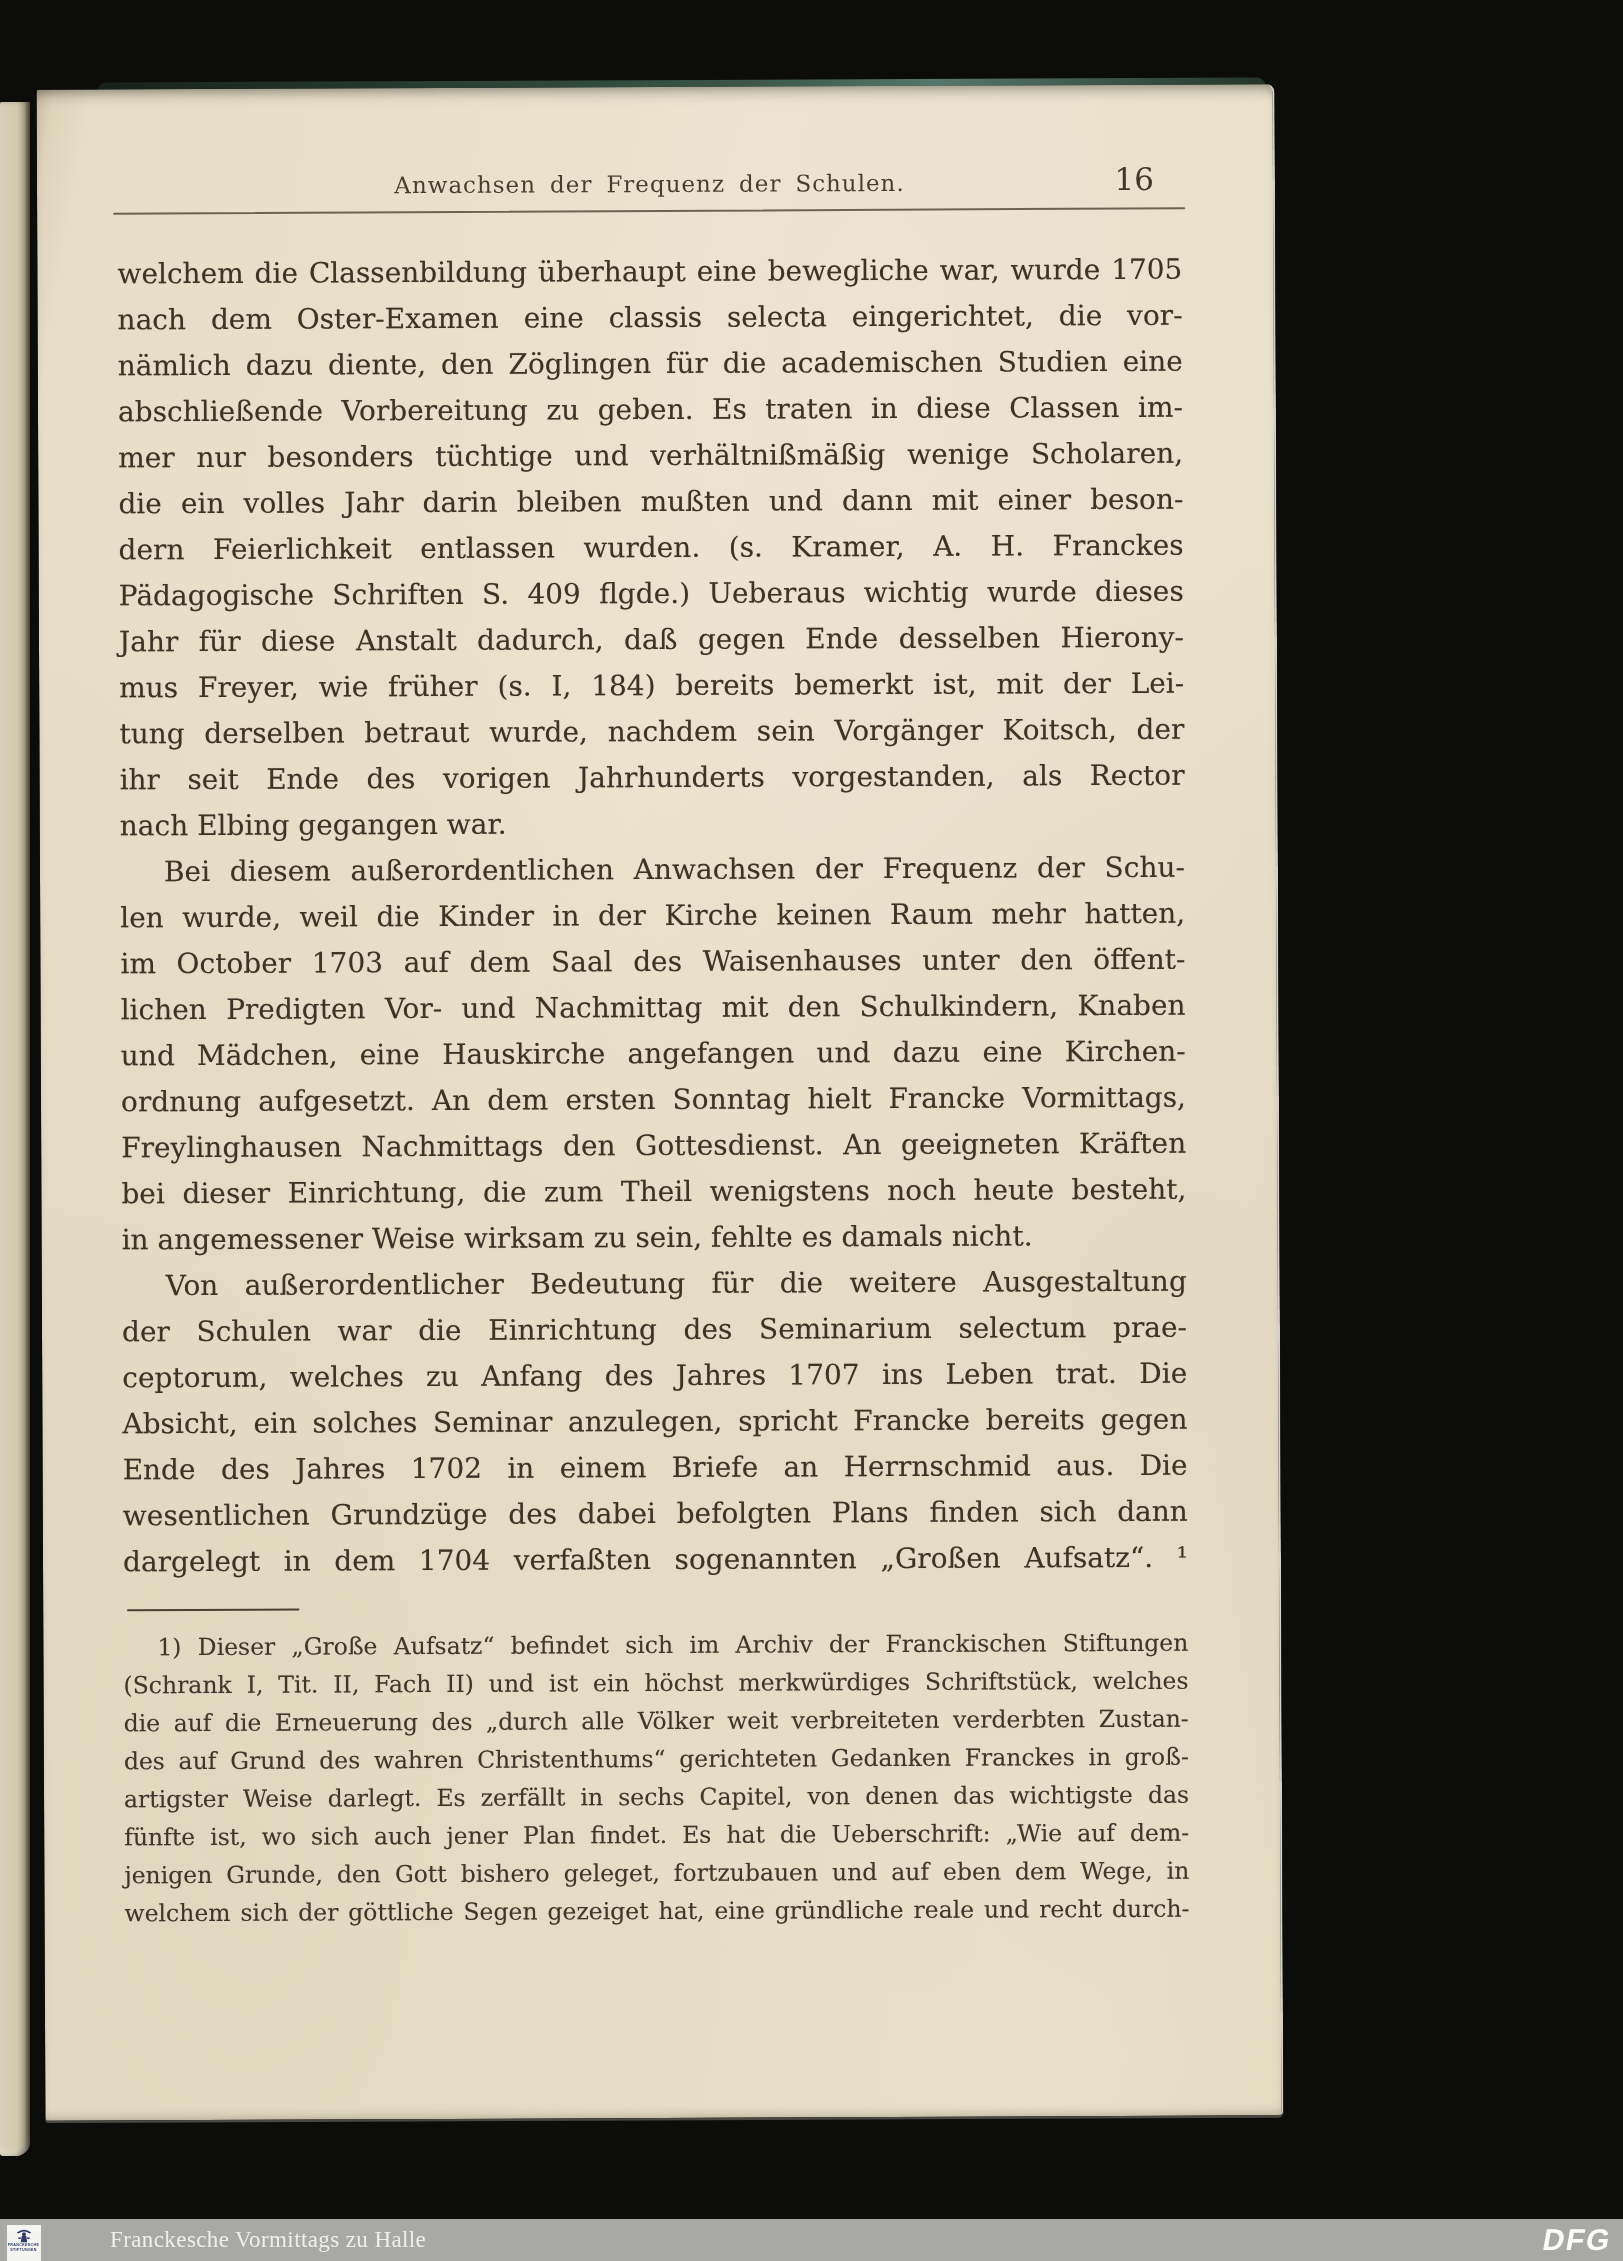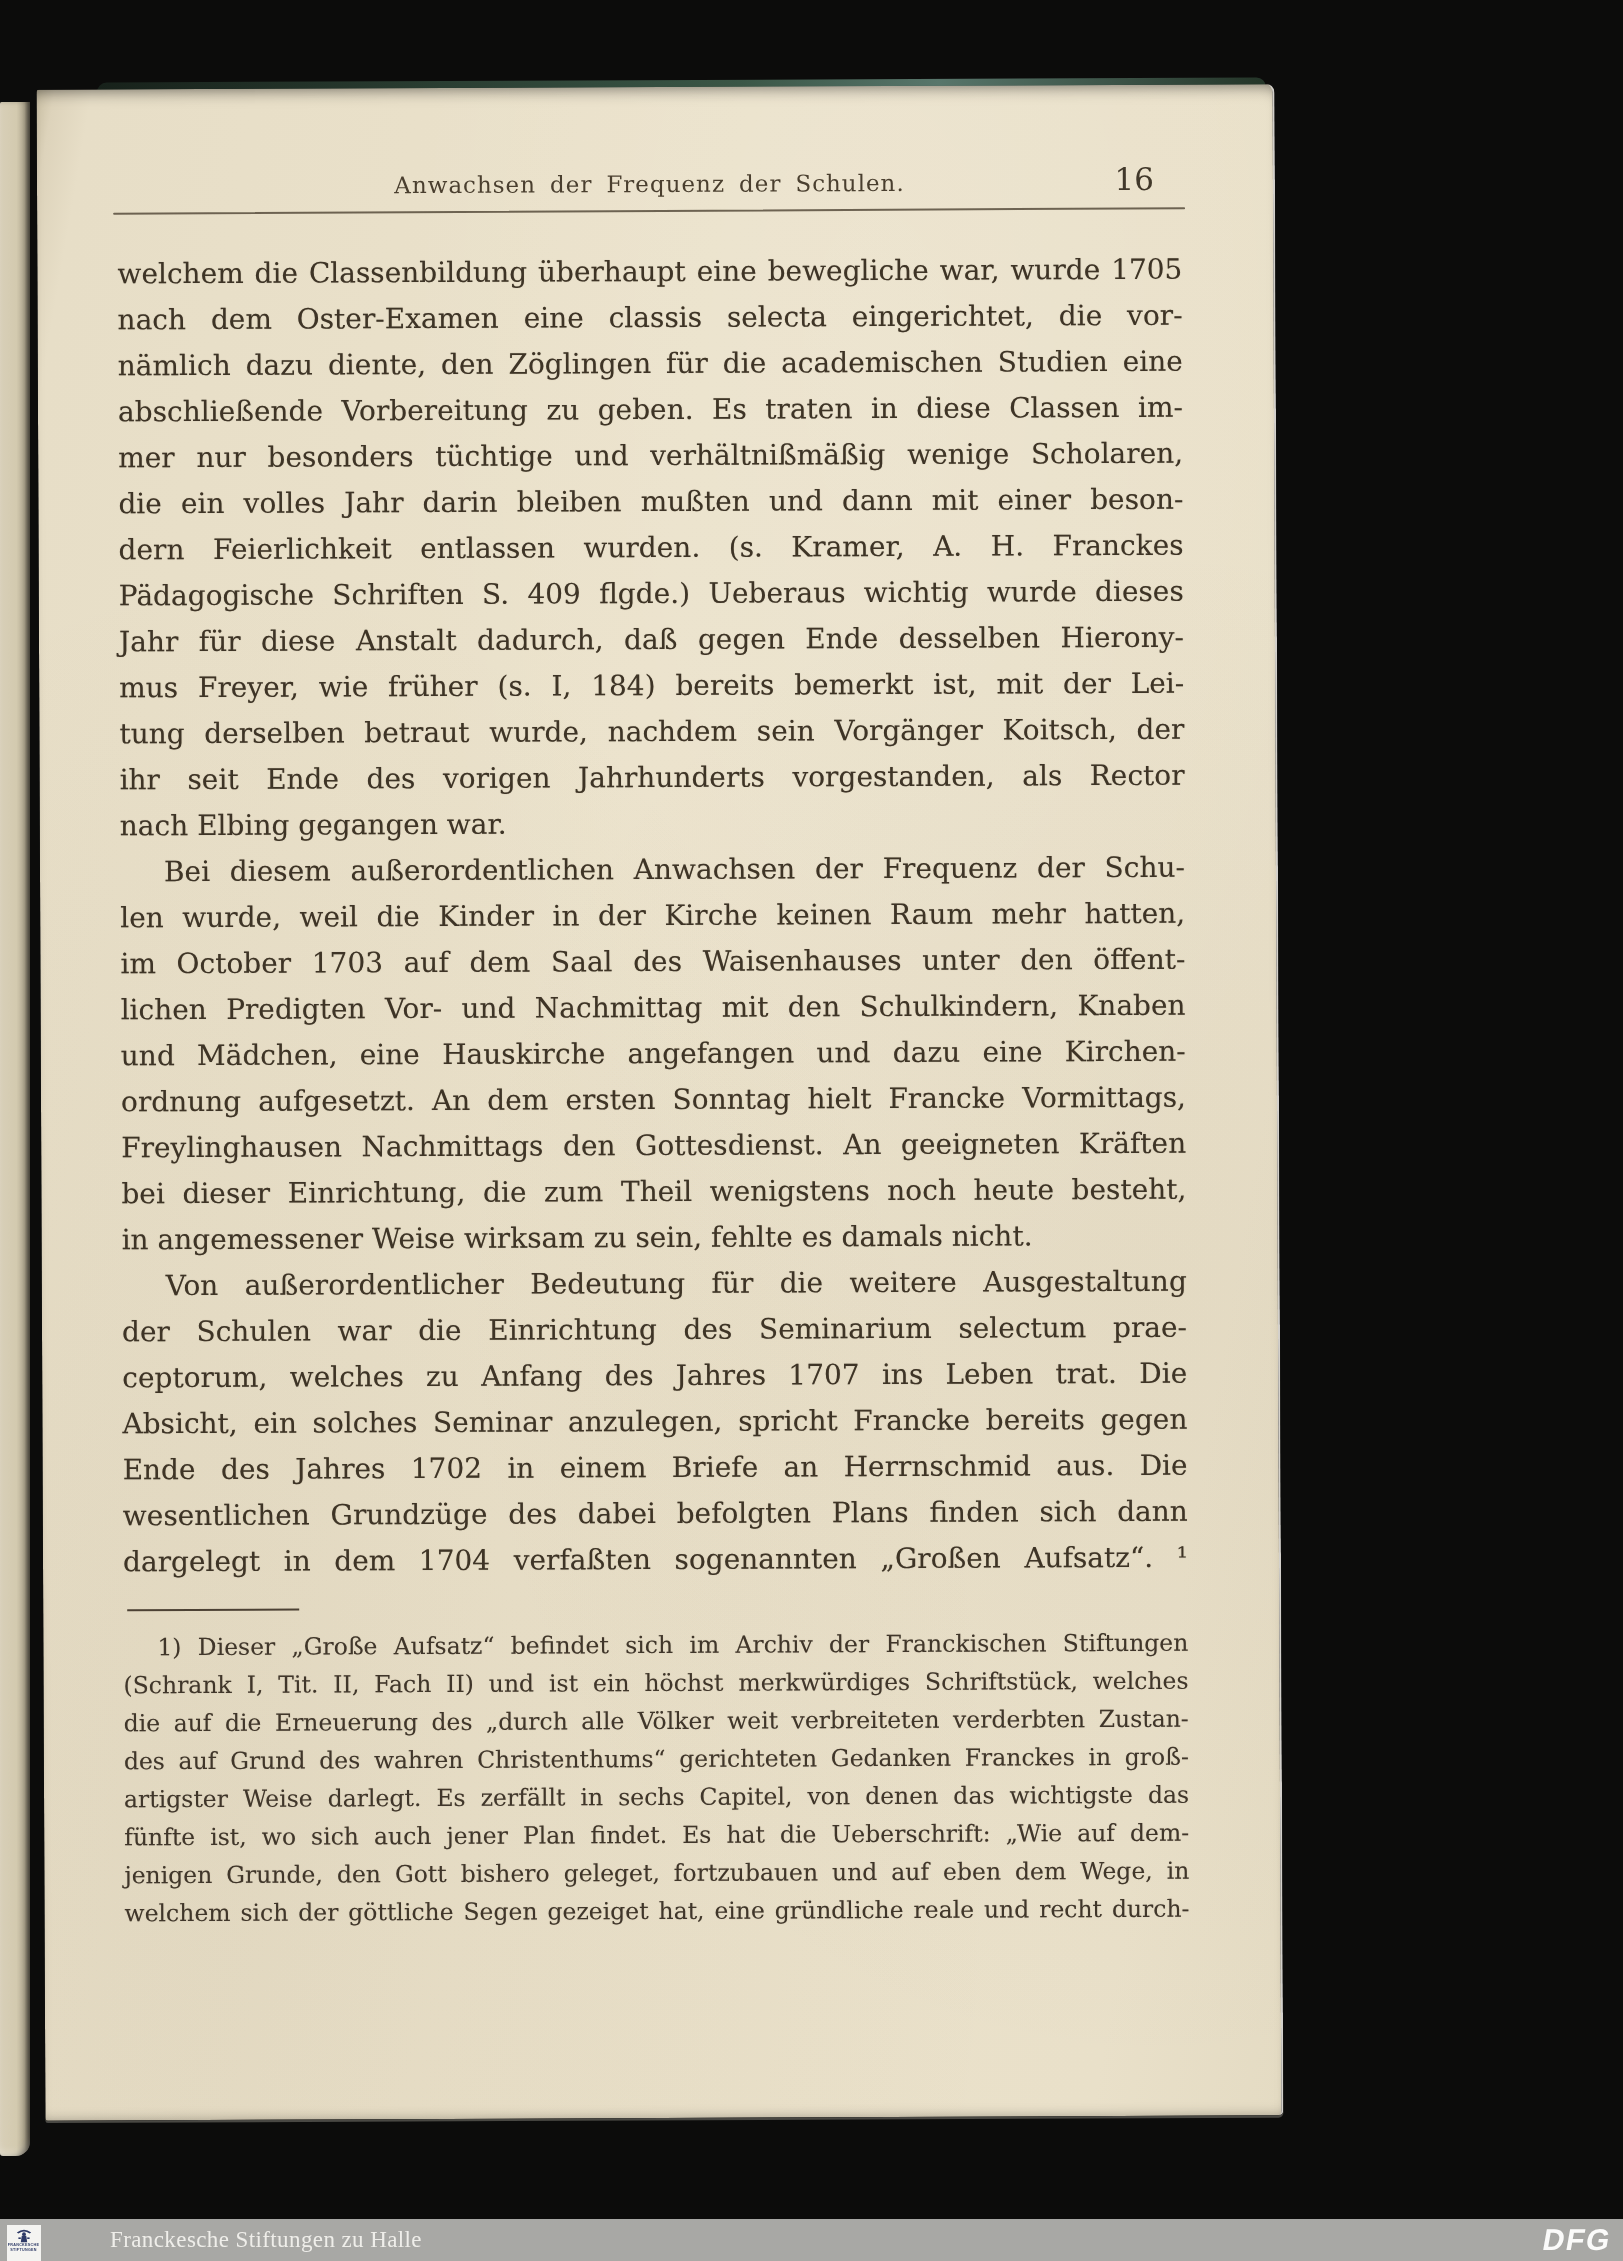--- a/index.html
+++ b/index.html
@@ -128,18 +128,18 @@
       <svg width="18" height="16" viewBox="0 0 22 20">
         <path d="M2 7 Q11 0 20 7 L18 8 Q11 3 4 8 Z" fill="#2e3a67"></path>
         <circle cx="11" cy="9" r="2.4" fill="#2e3a67"></circle>
         <path d="M7 19 L8.2 11 L13.8 11 L15 19 Z" fill="#2e3a67"></path>
         <rect x="4" y="13" width="3" height="2" fill="#2e3a67"></rect>
         <rect x="15" y="13" width="3" height="2" fill="#2e3a67"></rect>
       </svg>
       <div class="logo-line">FRANCKESCHE</div>
       <div class="logo-line">STIFTUNGEN</div>
     </div>
-    <div id="bar-label">Franckesche Stiftungen zu Halle</div>
+    <div id="bar-label">Franckesche Vormittags zu Halle</div>
     <div id="dfg-logo">DFG</div>
   </div>
 
 </div>
 
 
 </body></html>

